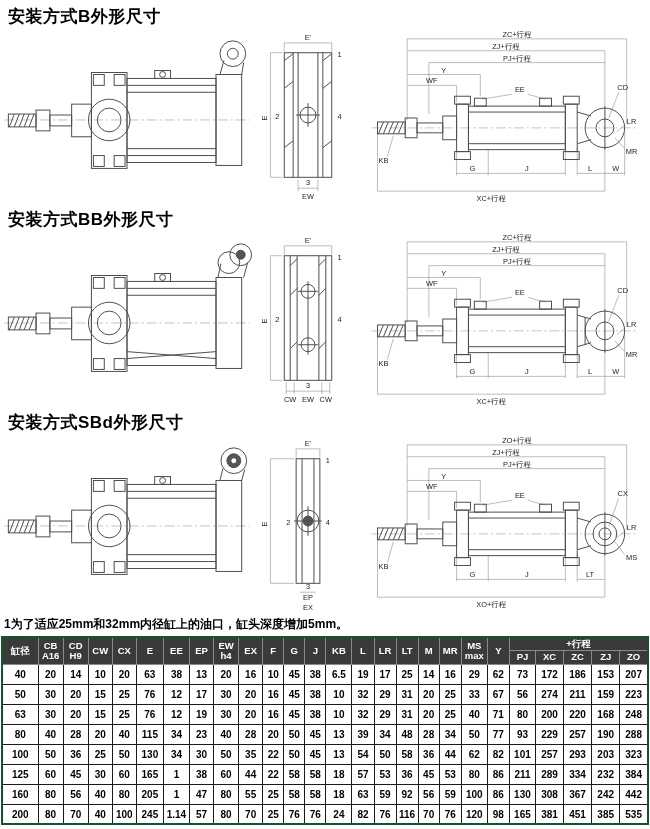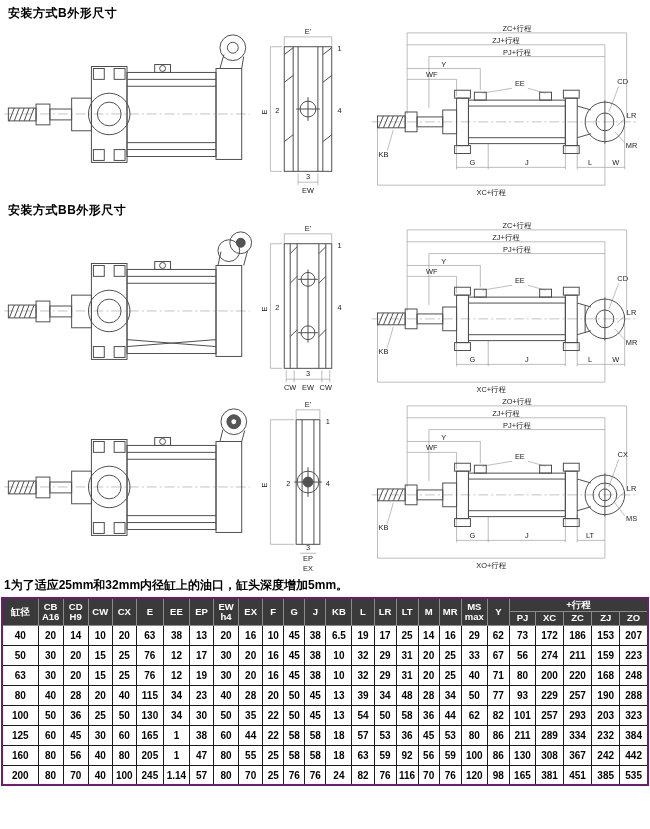--- a/index.html
+++ b/index.html
@@ -1,32 +1,32 @@
 <!DOCTYPE html>
 <html><head>
 <meta charset="utf-8">
 <style>
   *{box-sizing:border-box;margin:0;padding:0}
   html,body{width:650px;background:#fff;font-family:"Liberation Sans",sans-serif;color:#000}
   body{height:829px;overflow:hidden}
   .page{width:650px;padding:2px 0 0 0}
-  .section-title{font-size:12px;font-weight:bold;margin:3px 0 1px 8px;letter-spacing:.5px}
+  .section-title{font-size:17px;font-weight:bold;margin:3px 0 1px 8px;letter-spacing:.5px}
   .figs{display:flex;align-items:flex-start;padding-left:4px}
   .figs svg{display:block}
   .fig-mid{margin-left:8px}
   .fig-right{margin-left:14px}
   
   .ln line,.ln rect,.ln circle,.ln polyline{fill:none;stroke:#4d4d4d;stroke-width:1}
   .ln .dk{fill:#555;stroke:#4d4d4d}
   .ln .wh{fill:#fff;stroke:#4d4d4d}
   .dim line{stroke:#8f8f8f;stroke-width:.6;fill:none}
   .cl{stroke:#9a9a9a;stroke-width:.6;stroke-dasharray:10 3 2 3}
   text.lbl{font-size:7.5px;fill:#222;text-anchor:middle;font-family:"Liberation Sans",sans-serif}
   .note{font-size:12px;font-weight:bold;margin:5px 0 3px 4px}
-  table{border-collapse:collapse;table-layout:fixed;width:648px;margin:2px 1px 12px 1px;border:2px solid #701a75}
+  table{border-collapse:collapse;table-layout:fixed;width:648px;margin:2px 1px 12px 1px;border:2px solid #14532d}
   th{background:#3a3a3a;color:#fff;font-size:9.5px;font-weight:bold;border:1px solid #8a8a8a;white-space:pre-line;line-height:1.1;padding:1px 0;text-align:center;vertical-align:middle}
   td{border:1px solid #1a1a1a;font-size:10px;font-weight:bold;text-align:center;height:20px;color:#000;background:#fff;overflow:hidden}
 </style>
 </head>
 <body>
 
 <div class="page">
 
   <div class="section">
     <div class="section-title">安装方式B外形尺寸</div>
@@ -340,20 +340,21 @@
         <text class="lbl" x="102" y="144">G</text>
         <text class="lbl" x="157" y="144">J</text>
         <text class="lbl" x="221" y="144">L</text>
         <text class="lbl" x="247" y="144">W</text>
         <text class="lbl" x="121" y="174">XC+行程</text>
       </svg>
     </div>
   </div>
 
   <div class="section">
+    <div class="section-title">安装方式SBd外形尺寸</div>
     <div class="figs">
 
       <svg class="fig-left" width="248" height="176" viewBox="0 0 250 178">
         <line class="cl" x1="0" y1="92" x2="248" y2="92"></line>
         <g class="ln">
           <rect x="4" y="86" width="28" height="13"></rect>
           <line x1="10" y1="86" x2="5" y2="99"></line>
             <line x1="15" y1="86" x2="10" y2="99"></line>
             <line x1="20" y1="86" x2="15" y2="99"></line>
             <line x1="25" y1="86" x2="20" y2="99"></line>

